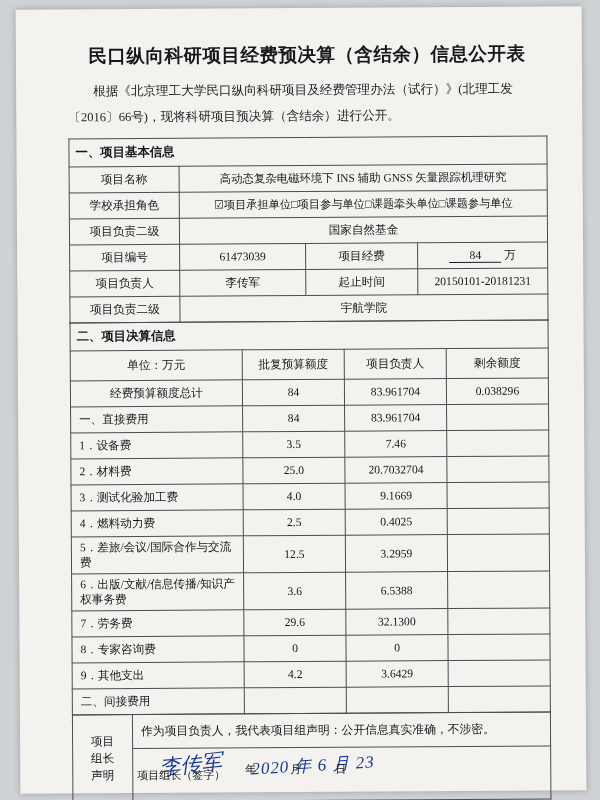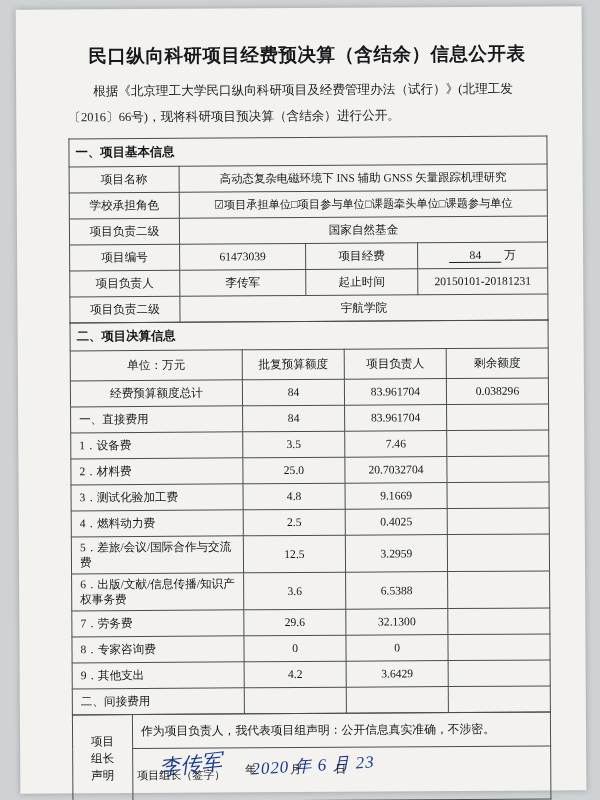--- a/index.html
+++ b/index.html
@@ -213,21 +213,21 @@
         <td class="fee-val"></td>
       </tr>
       <tr>
         <td class="lft">2．材料费</td>
         <td class="fee-val">25.0</td>
         <td class="fee-val">20.7032704</td>
         <td class="fee-val"></td>
       </tr>
       <tr>
         <td class="lft">3．测试化验加工费</td>
-        <td class="fee-val">4.8</td>
+        <td class="fee-val">4.0</td>
         <td class="fee-val">9.1669</td>
         <td class="fee-val"></td>
       </tr>
       <tr>
         <td class="lft">4．燃料动力费</td>
         <td class="fee-val">2.5</td>
         <td class="fee-val">0.4025</td>
         <td class="fee-val"></td>
       </tr>
       <tr style="height:34px">

